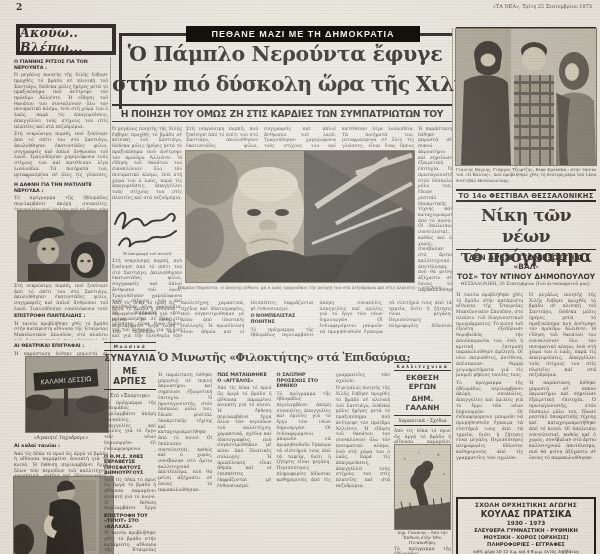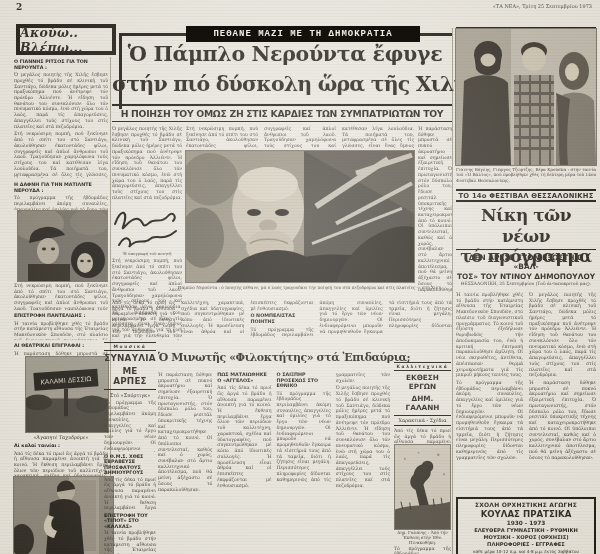--- a/index.html
+++ b/index.html
@@ -29,21 +29,21 @@
   .pagenum { left:16px; top:2px; font-size:9px; font-weight:bold; }
   .masthead { left:420px; top:3px; width:172px; font-size:5px; text-align:right; color:#4a443a; }
   .akouo-box { left:16px; top:24px; width:100px; height:31px; border:3px solid #17130d; }
   .akouo-in { width:100%; height:100%; border:1px solid #17130d; display:flex; align-items:center; justify-content:center;
     font-style:italic; font-weight:bold; font-size:12.5px; letter-spacing:.2px; }
   .rule-h1 { left:122px; top:33px; width:330px; height:3px; }
   .rule-v1 { left:119px; top:33px; width:3px; height:76px; }
 
   
   .kicker { left:186px; top:26px; width:234px; height:16px; background:#14110c; color:#f1eee6;
-    font-family:Liberation Mono, monospace; font-weight:bold; font-size:9px; letter-spacing:1px;
+    font-family:Liberation Sans, sans-serif; font-weight:bold; font-size:9px; letter-spacing:1px;
     display:flex; align-items:center; justify-content:center; z-index:2; }
   .hl1 { left:118px; top:42px; width:334px; text-align:center; font-weight:bold; font-size:20.5px; letter-spacing:-.3px; }
   .hl2 { left:112px; top:72px; width:344px; text-align:center; font-weight:bold; font-size:20.5px; letter-spacing:-.8px; white-space:nowrap; }
   .rule-sub1 { left:112px; top:104px; width:340px; height:2px; }
   .subhead { left:112px; top:108px; width:340px; text-align:center; font-family:"DejaVu Sans",sans-serif;
     font-weight:bold; font-size:9.3px; letter-spacing:-.3px; white-space:nowrap; }
   .rule-sub2 { left:112px; top:121px; width:340px; height:1px; }
 
   .gut1 { left:110px; top:57px; width:1px; height:497px; background:#a39d8f; }
   .gut2 { left:452px; top:28px; width:1px; height:526px; background:#a39d8f; }

